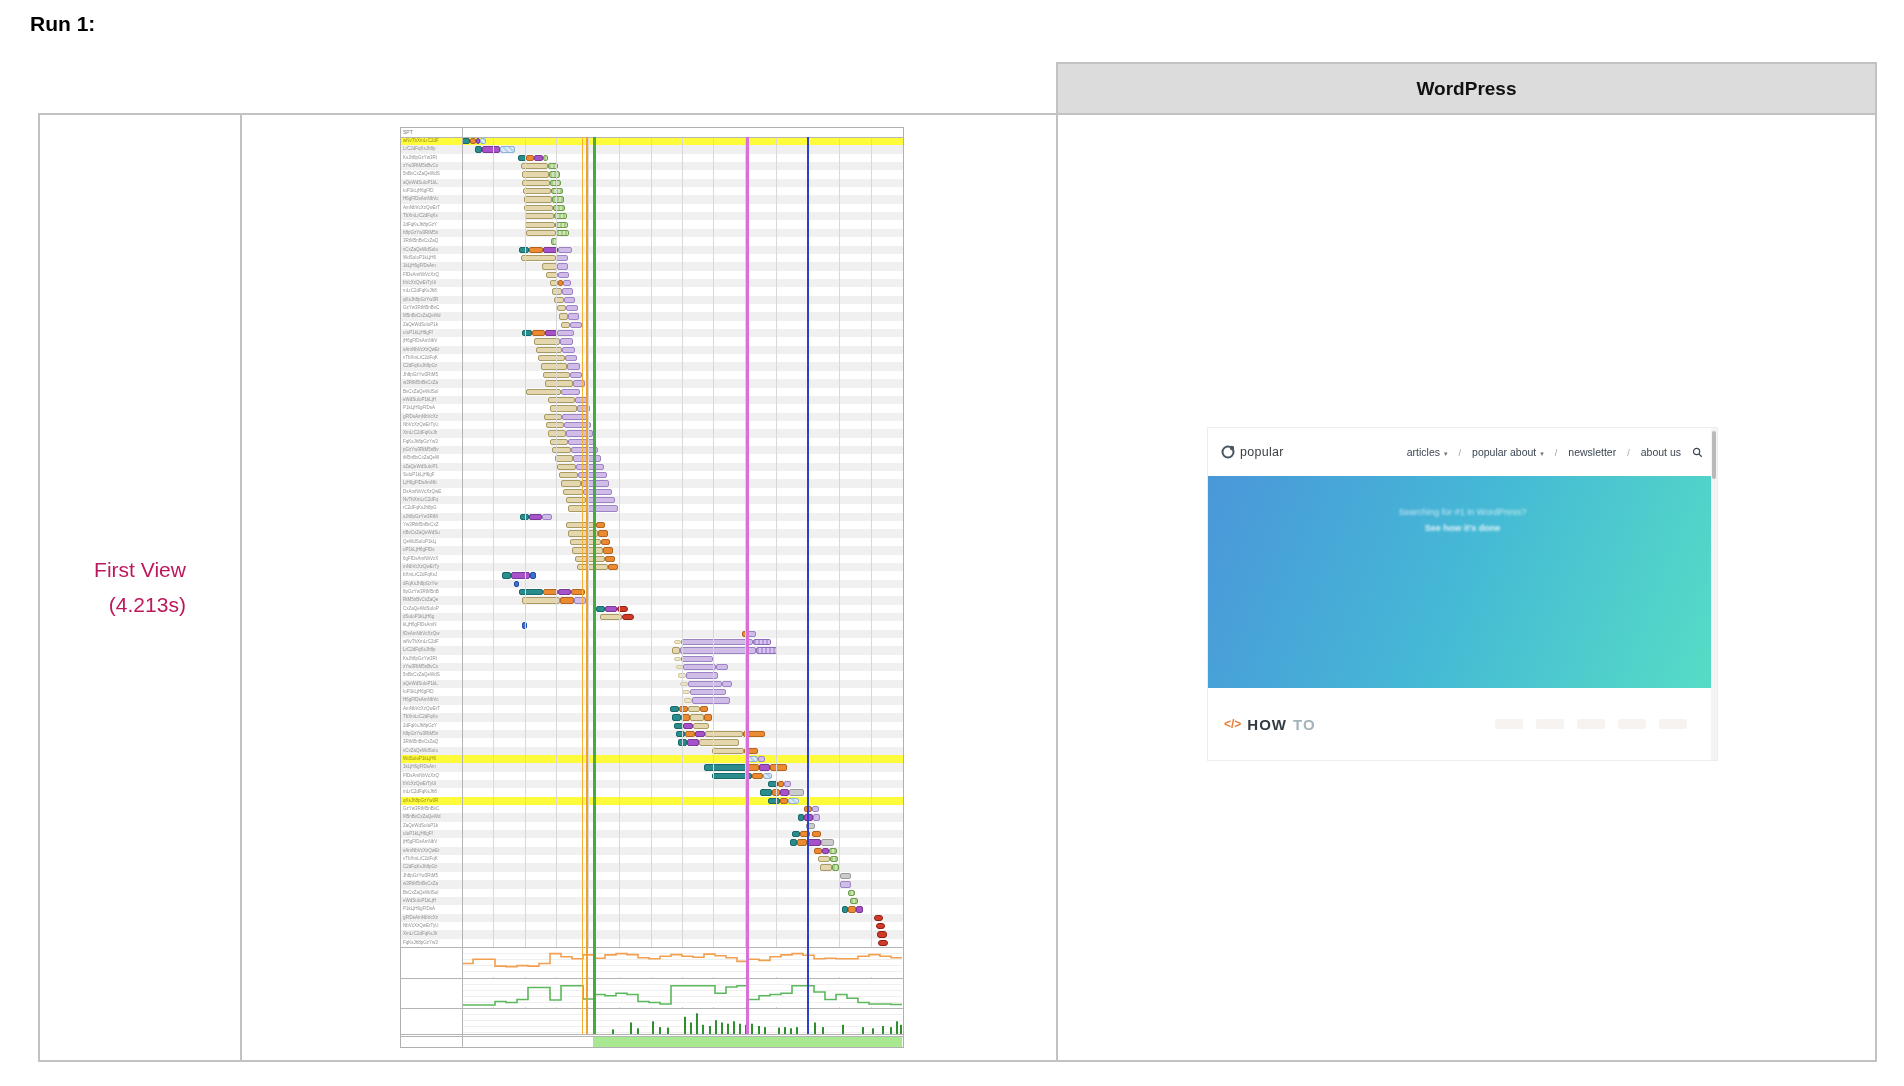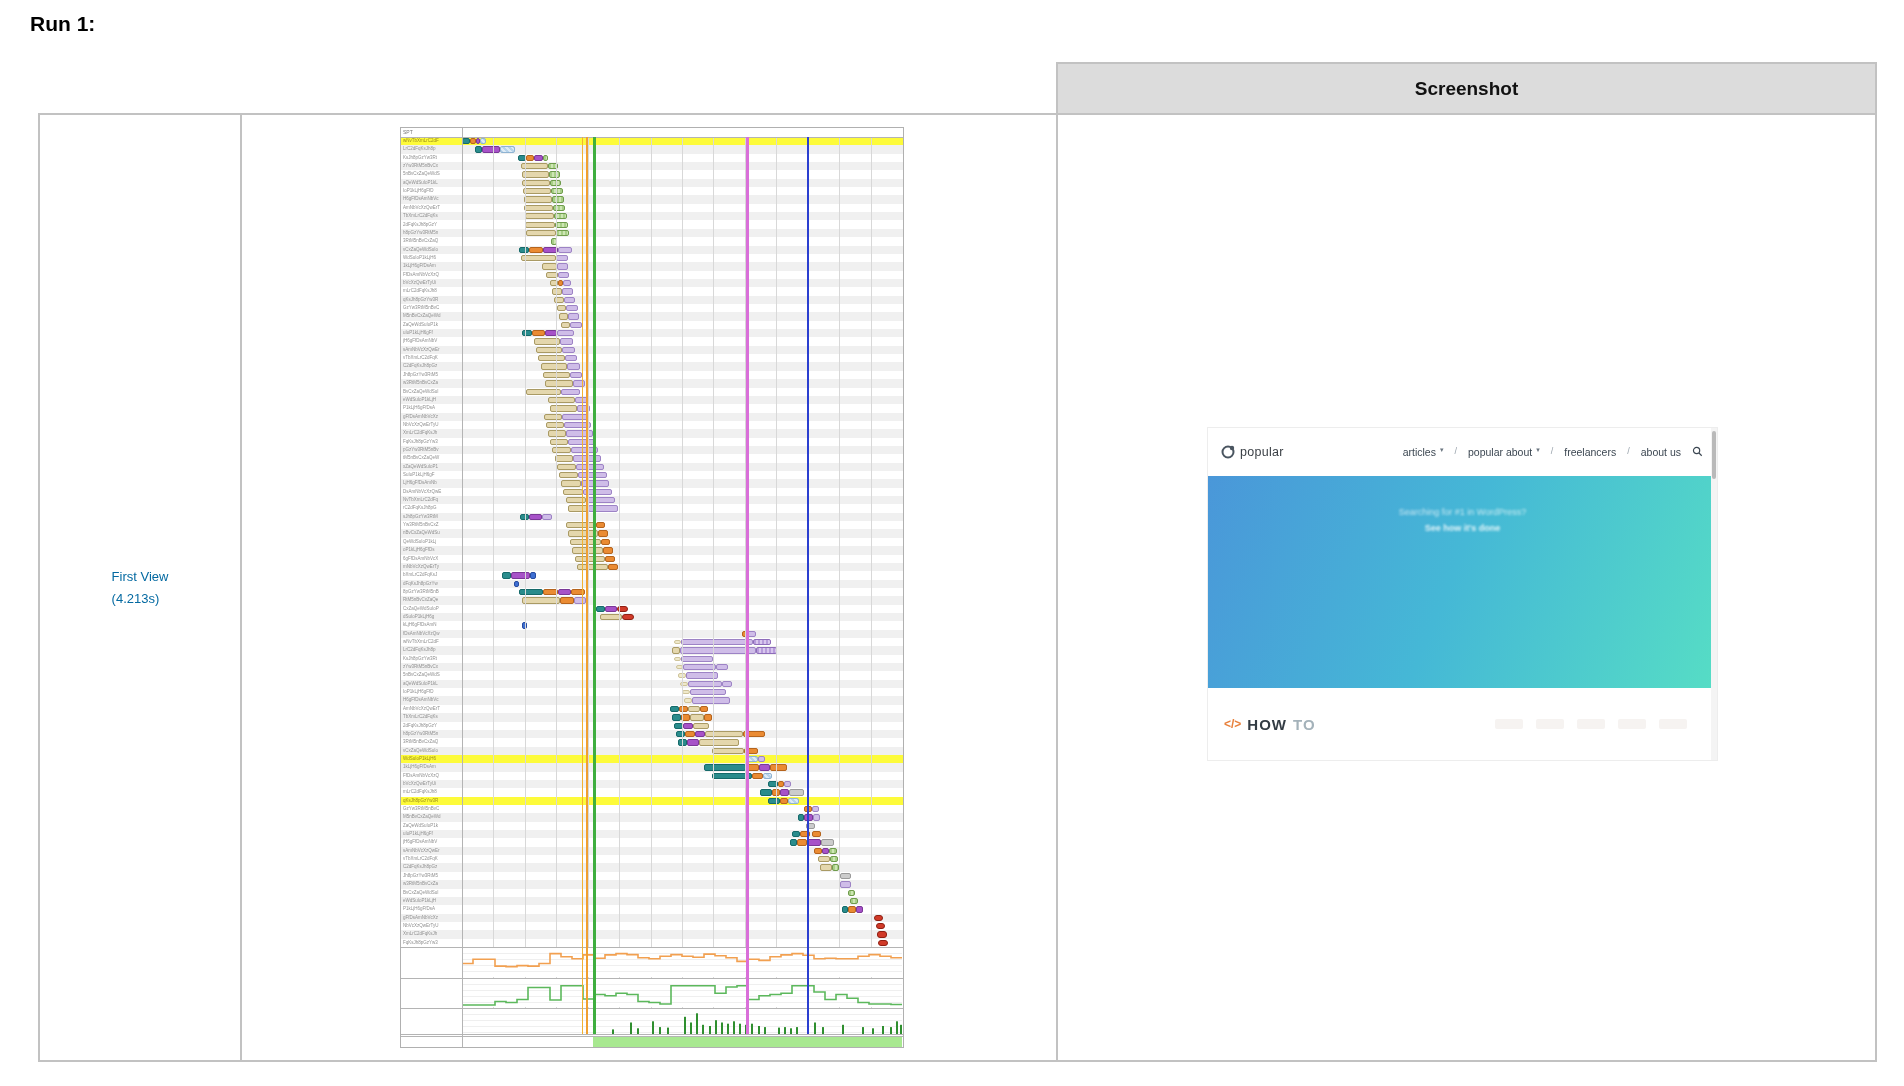--- a/index.html
+++ b/index.html
@@ -8,21 +8,21 @@
 
   #run-title{left:30px;top:12px;font-size:21px;font-weight:bold;color:#000;}
 
   .cell{position:absolute;border:2px solid #c2c2c2;box-sizing:border-box;background:#fff;}
   .hdr{background:#dcdcdc;display:flex;align-items:center;justify-content:center;font-weight:bold;font-size:19px;color:#111;}
   #hdr-waterfall{left:240px;top:62px;width:818px;height:53px;}
   #hdr-screenshot{left:1056px;top:62px;width:821px;height:53px;}
   #cell-label{left:38px;top:113px;width:204px;height:949px;display:flex;align-items:center;justify-content:center;}
   #cell-waterfall{left:240px;top:113px;width:818px;height:949px;}
   #cell-screenshot{left:1056px;top:113px;width:821px;height:949px;}
-  #first-view{font-size:13px;color:#0369a1;text-align:left;line-height:1.65;}
+  #first-view{font-size:21px;color:#be185d;text-align:right;line-height:1.65;}
 
   
   #waterfall{position:absolute;left:158px;top:12px;width:502px;height:919px;border:1px solid #b0b0b0;background:#fff;overflow:hidden;}
   .wf-row{position:absolute;left:0;width:502px;z-index:1;}
   .wf-label{position:absolute;left:2px;top:0;bottom:0;width:58px;font-size:4.5px;line-height:8px;color:#909090;white-space:nowrap;overflow:hidden;filter:blur(.3px);z-index:3;}
   .wf-grid{position:absolute;top:9px;height:897px;width:1px;background:#d8d8d8;z-index:2;}
   .wf-vdiv{position:absolute;left:61px;top:0;height:919px;width:1px;background:#b4b4b4;z-index:5;}
   .wf-hsep{position:absolute;left:0;width:502px;height:1px;background:#b4b4b4;z-index:5;}
   .wf-marker{position:absolute;top:9px;height:897px;z-index:6;}
   .wf-header{position:absolute;left:0;top:0;width:502px;height:9px;background:#fff;z-index:4;font-size:5px;color:#777;line-height:9px;padding-left:2px;box-sizing:border-box;}
@@ -41,21 +41,21 @@
   .seg-u{background:#3e6fd2;border-color:#274ba0}
   .wf-graph{position:absolute;left:61px;width:440px;z-index:4;background:repeating-linear-gradient(#ffffff 0 5px,#efefef 5px 6px);}
   #wf-band{position:absolute;left:0;top:908px;width:502px;height:10px;background:#fff;z-index:4;border-top:1px solid #b4b4b4;}
   #wf-band-fill{position:absolute;top:0;height:10px;z-index:4;}
 
   
   #shot{position:absolute;left:150px;top:313px;width:509px;height:332px;background:#fff;filter:blur(.4px);box-shadow:0 0 0 1px #ededed;}
   #shot-header{position:absolute;left:0;top:0;width:509px;height:48px;background:#fff;display:flex;align-items:center;justify-content:space-between;padding:0 14px 0 12px;box-sizing:border-box;}
   #shot-logo{display:flex;align-items:center;gap:4px;}
   #shot-logo-text{font-size:12.5px;color:#3a3f45;letter-spacing:.3px;filter:blur(.4px);}
-  #shot-nav{display:flex;align-items:flex-start;gap:11px;font-size:10.5px;color:#3c4752;filter:blur(.55px);}
+  #shot-nav{display:flex;align-items:flex-end;gap:11px;font-size:10.5px;color:#3c4752;filter:blur(.55px);}
   .nav-sep{color:#9aa4ad;font-size:9px;}
   .nav-caret{font-size:7px;color:#6b7680;margin-left:-7px;}
   #shot-hero{position:absolute;left:0;top:48px;width:509px;height:212px;background:linear-gradient(112deg,#4a97d9 0%,#45b8d6 48%,#56ddc5 100%);text-align:center;color:#fff;overflow:hidden;}
   #hero-title{margin-top:62px;font-size:31px;font-weight:bold;letter-spacing:1.5px;filter:blur(.5px);}
   #hero-subtitle{margin-top:10px;font-size:17.5px;color:rgba(255,255,255,.82);filter:blur(.8px);}
   #hero-cta{margin-top:28px;font-size:9px;color:rgba(255,255,255,.7);filter:blur(1.05px);line-height:1.8;}
   #hero-cta b{color:rgba(255,255,255,.85);}
   #shot-footer{position:absolute;left:0;top:260px;width:509px;height:72px;background:#fff;display:flex;align-items:center;padding-left:16px;box-sizing:border-box;gap:6px;}
   #howto-icon{color:#e8803c;font-size:12px;font-weight:bold;filter:blur(.3px);}
   #howto-bold{font-size:15px;font-weight:bold;color:#333c44;letter-spacing:1px;filter:blur(.3px);}
@@ -67,21 +67,21 @@
   #search-icon{width:11px;height:11px;}
 </style>
 </head>
 <body>
 
 <div id="stage">
 
   <div class="abs" id="run-title">Run 1:</div>
 
   <div class="cell hdr" id="hdr-screenshot">
-    <span>Screenshot</span>
+    <span>WordPress</span>
   </div>
 
   <div class="cell" id="cell-label">
     <div id="first-view">
       <div>First View</div>
       <div>(4.213s)</div>
     </div>
   </div>
 
   <div class="cell" id="cell-waterfall">
@@ -686,21 +686,21 @@
           </svg>
           <span id="shot-logo-text">popular</span>
         </div>
         <div id="shot-nav">
           <span>articles</span>
           <span class="nav-caret">▾</span>
           <span class="nav-sep">/</span>
           <span>popular about</span>
           <span class="nav-caret">▾</span>
           <span class="nav-sep">/</span>
-          <span>freelancers</span>
+          <span>newsletter</span>
           <span class="nav-sep">/</span>
           <span>about us</span>
           <svg id="search-icon" viewBox="0 0 12 12">
             <circle cx="5" cy="5" r="3.4" fill="none" stroke="#3c4752" stroke-width="1.3"></circle>
             <line x1="7.6" y1="7.6" x2="10.6" y2="10.6" stroke="#3c4752" stroke-width="1.3"></line>
           </svg>
         </div>
       </div>
 
       <div id="shot-hero">

